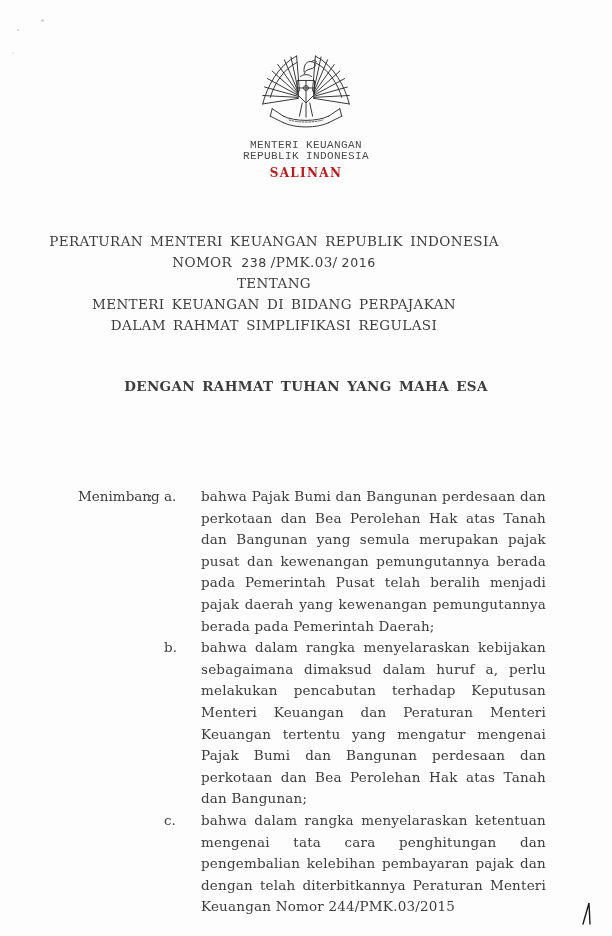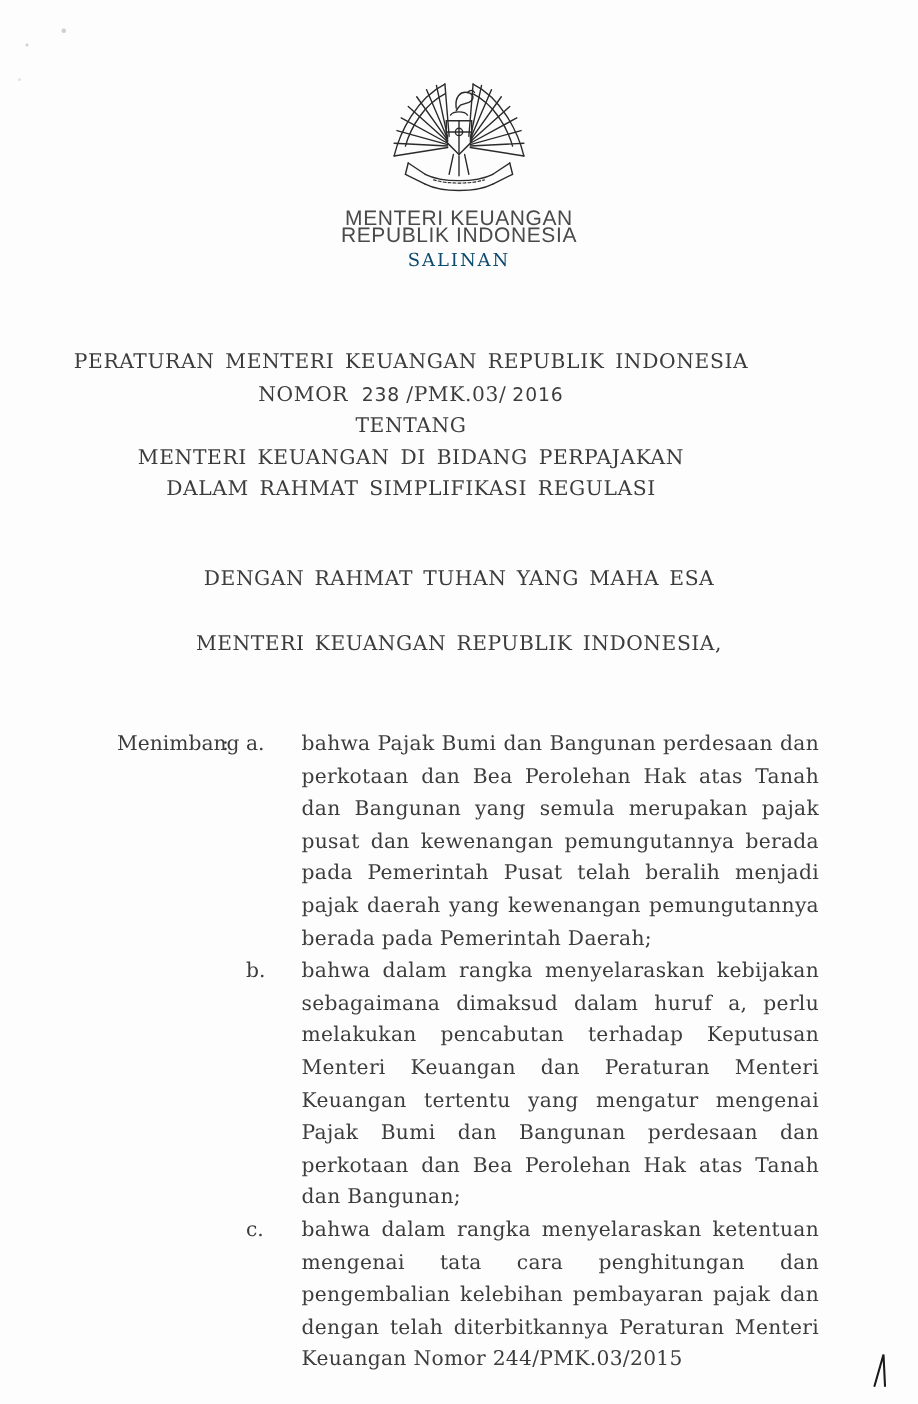--- a/index.html
+++ b/index.html
@@ -22,32 +22,32 @@
   
   .header {
     position: absolute;
     top: 54px; left: 0;
     width: 612px;
     text-align: center;
   }
   .emblem { display: block; margin: 0 auto; }
   .ministry {
     margin-top: 3px;
-    font-family: Liberation Sans, sans-serif;
-    font-size: 14px;
+    font-family: Liberation Mono, monospace;
+    font-size: 11px;
     line-height: 10.5px;
     letter-spacing: 0.4px;
     color: #4a4a4a;
   }
   .salinan {
     margin-top: 5px;
     font-size: 12px;
-    font-weight: normal;
+    font-weight: bold;
     letter-spacing: 1.3px;
-    color: #0c4a6e;
+    color: #b91c1c;
   }
 
   
   .title-block {
     position: absolute;
     top: 231px; left: 0;
     width: 548px;
     text-align: center;
     font-size: 13.5px;
     line-height: 21px;
@@ -63,20 +63,21 @@
   .gap-s { margin-left: 4px; }
 
   .invocation, .authority {
     position: absolute;
     left: 0;
     width: 612px;
     text-align: center;
     font-size: 13.5px;
     letter-spacing: 0.35px;
     word-spacing: 2.2px;
+    font-weight: bold;
   }
   .invocation { top: 378px; }
   .authority  { top: 421px; }
 
   
   .considerations {
     position: absolute;
     top: 486px;
     left: 78px;
     width: 468px;
@@ -192,21 +193,20 @@
     <div>PERATURAN MENTERI KEUANGAN REPUBLIK INDONESIA</div>
     <div>
       <span>NOMOR</span><span class="nomor-num gap-l">238</span><span class="gap-s">/PMK.03/</span><span class="nomor-num gap-s">2016</span>
     </div>
     <div>TENTANG</div>
     <div>MENTERI KEUANGAN DI BIDANG PERPAJAKAN</div>
     <div>DALAM RAHMAT SIMPLIFIKASI REGULASI</div>
   </div>
 
   <div class="invocation">DENGAN RAHMAT TUHAN YANG MAHA ESA</div>
-  <div class="authority">MENTERI KEUANGAN REPUBLIK INDONESIA,</div>
 
   <div class="considerations">
     <div class="c-row">
       <div class="c-label">Menimbang</div>
       <div class="c-colon">:</div>
       <div class="c-marker">a.</div>
       <div class="c-text">bahwa Pajak Bumi dan Bangunan perdesaan dan perkotaan dan Bea Perolehan Hak atas Tanah dan Bangunan yang semula merupakan pajak pusat dan kewenangan pemungutannya berada pada Pemerintah Pusat telah beralih menjadi pajak daerah yang kewenangan pemungutannya berada pada Pemerintah Daerah;</div>
     </div>
     <div class="c-row">
       <div class="c-label"></div>

